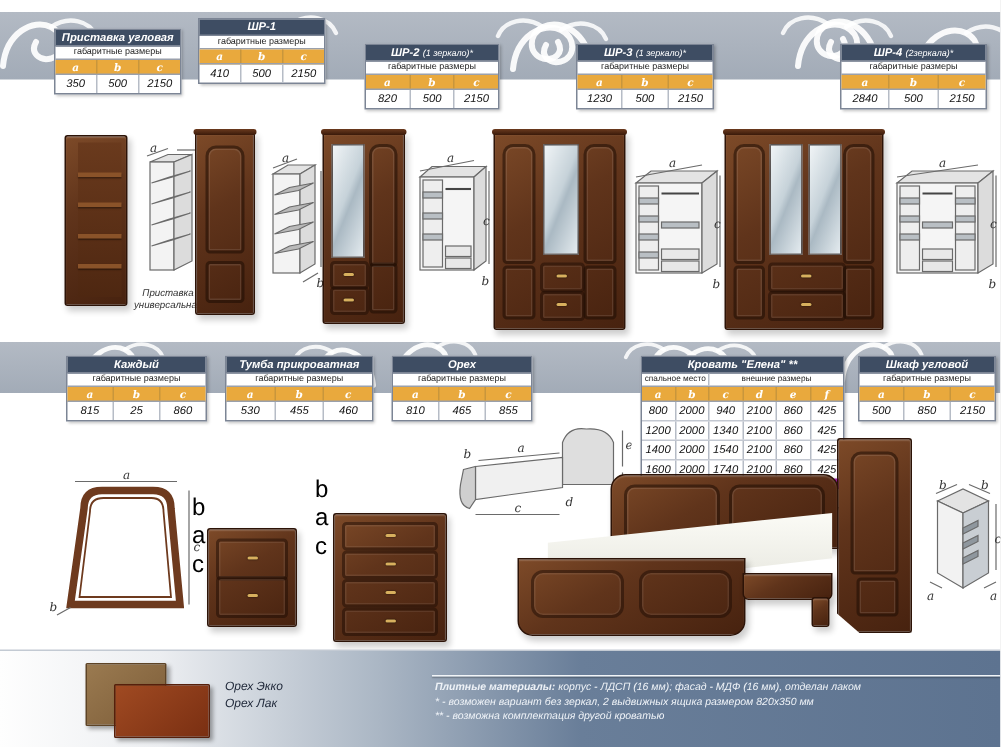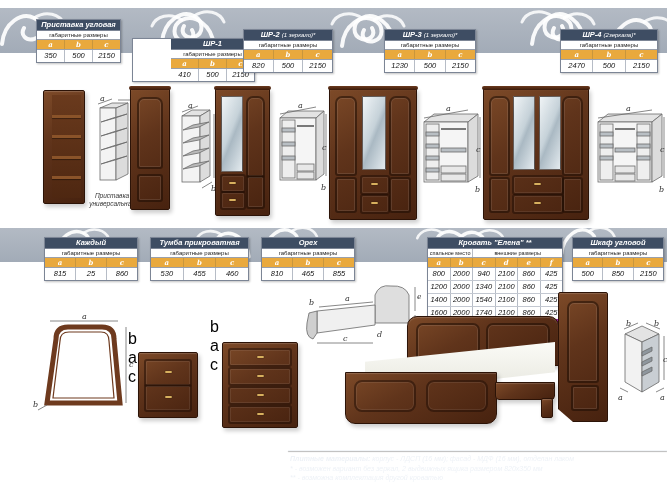--- a/index.html
+++ b/index.html
@@ -103,21 +103,21 @@
         <span>b</span>
         <span>c</span>
     </div>
     <div class="rowflex vals">
       <span>350</span>
         <span>500</span>
         <span>2150</span>
     </div>
   </div>
 
-  <div class="tbl" style="left:132px;top:38px;width:83px;padding-left:38px;">
+  <div class="tbl" style="left:132px;top:12px;width:83px;">
     <div class="t"><span>ШР-1</span></div>
     <div class="cap">габаритные размеры</div>
     <div class="rowflex letters">
       <span>a</span>
         <span>b</span>
         <span>c</span>
     </div>
     <div class="rowflex vals">
       <span>410</span>
         <span>500</span>
@@ -157,21 +157,21 @@
 
   <div class="tbl" style="left:560px;top:29px;width:96px;">
     <div class="t"><span>ШР-4</span> <span class="note">(2зеркала)*</span></div>
     <div class="cap">габаритные размеры</div>
     <div class="rowflex letters">
       <span>a</span>
         <span>b</span>
         <span>c</span>
     </div>
     <div class="rowflex vals">
-      <span>2470</span>
+      <span>2840</span>
         <span>500</span>
         <span>2150</span>
     </div>
   </div>
 
   <div class="wood" style="left:43px;top:90px;width:40px;height:112px;">
     <div class="shelfint" style="left:8px;top:4px;right:3px;bottom:5px;">
       <div class="shelfbar" style="top:19%;"></div>
       <div class="shelfbar" style="top:39%;"></div>
       <div class="shelfbar" style="top:59%;"></div>
@@ -538,18 +538,24 @@
     <line x1="48" y1="16" x2="48" y2="60" class="lineart"></line>
     <line x1="4" y1="68" x2="12" y2="72" class="lineart"></line>
     <line x1="40" y1="72" x2="48" y2="68" class="lineart"></line>
     <text x="10" y="6">b</text>
     <text x="38" y="6">b</text>
     <text x="47" y="42">c</text>
     <text x="2" y="80">a</text>
     <text x="44" y="80">a</text>
   </svg>
 
+  <div id="footerband">
+    <div class="swatch" style="left:57px;top:8px;width:52px;height:40px;background:linear-gradient(140deg,#9a7a50,#7c5c38);border:1px solid #5e4426;box-shadow:2px 2px 3px rgba(0,0,0,.35);"></div>
+    <div class="swatch" style="left:76px;top:22px;width:62px;height:34px;background:linear-gradient(140deg,#a04a22,#7a2f12);border:1px solid #561f0b;box-shadow:2px 2px 3px rgba(0,0,0,.35);"></div>
+    <div class="swlabel" style="top:19px;">Орех Экко</div>
+    <div class="swlabel" style="top:30px;">Орех Лак</div>
+  </div>
   <div id="footer-underline"></div>
   <div class="footline" style="top:455px;"><b>Плитные материалы:</b><span> корпус - ЛДСП (16 мм); фасад - МДФ (16 мм), отделан лаком</span></div>
   <div class="footline" style="top:465px;">* - возможен вариант без зеркал, 2 выдвижных ящика размером 820х350 мм</div>
   <div class="footline" style="top:474px;">** - возможна комплектация другой кроватью</div>
 
 </div>
 
 </body></html>

